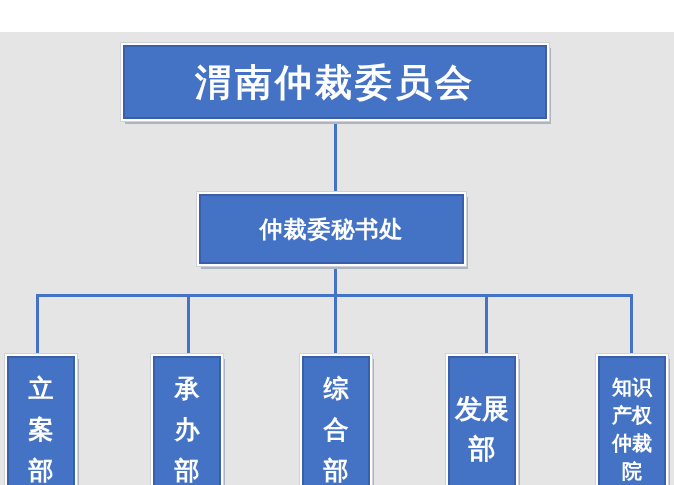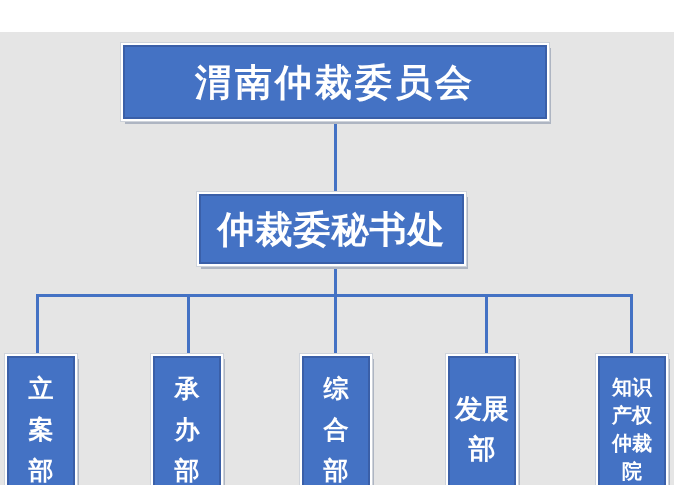--- a/index.html
+++ b/index.html
@@ -39,21 +39,21 @@
   }
   .box-root {
     left: 123px; top: 13px;
     width: 424px; height: 74px;
     font-size: 37px;
     letter-spacing: 3px;
   }
   .box-secretariat {
     left: 199px; top: 162px;
     width: 265px; height: 70px;
-    font-size: 37px;
+    font-size: 23px;
     letter-spacing: 1px;
   }
   .box-dept {
     top: 324px;
     width: 68px; height: 146px;
     font-size: 25px;
   }
   .box-dept .dept-line { display: block; line-height: 41px; }
   .box-dept-4 { font-size: 27px; }
   .box-dept-4 .dept-line { line-height: 40px; }

